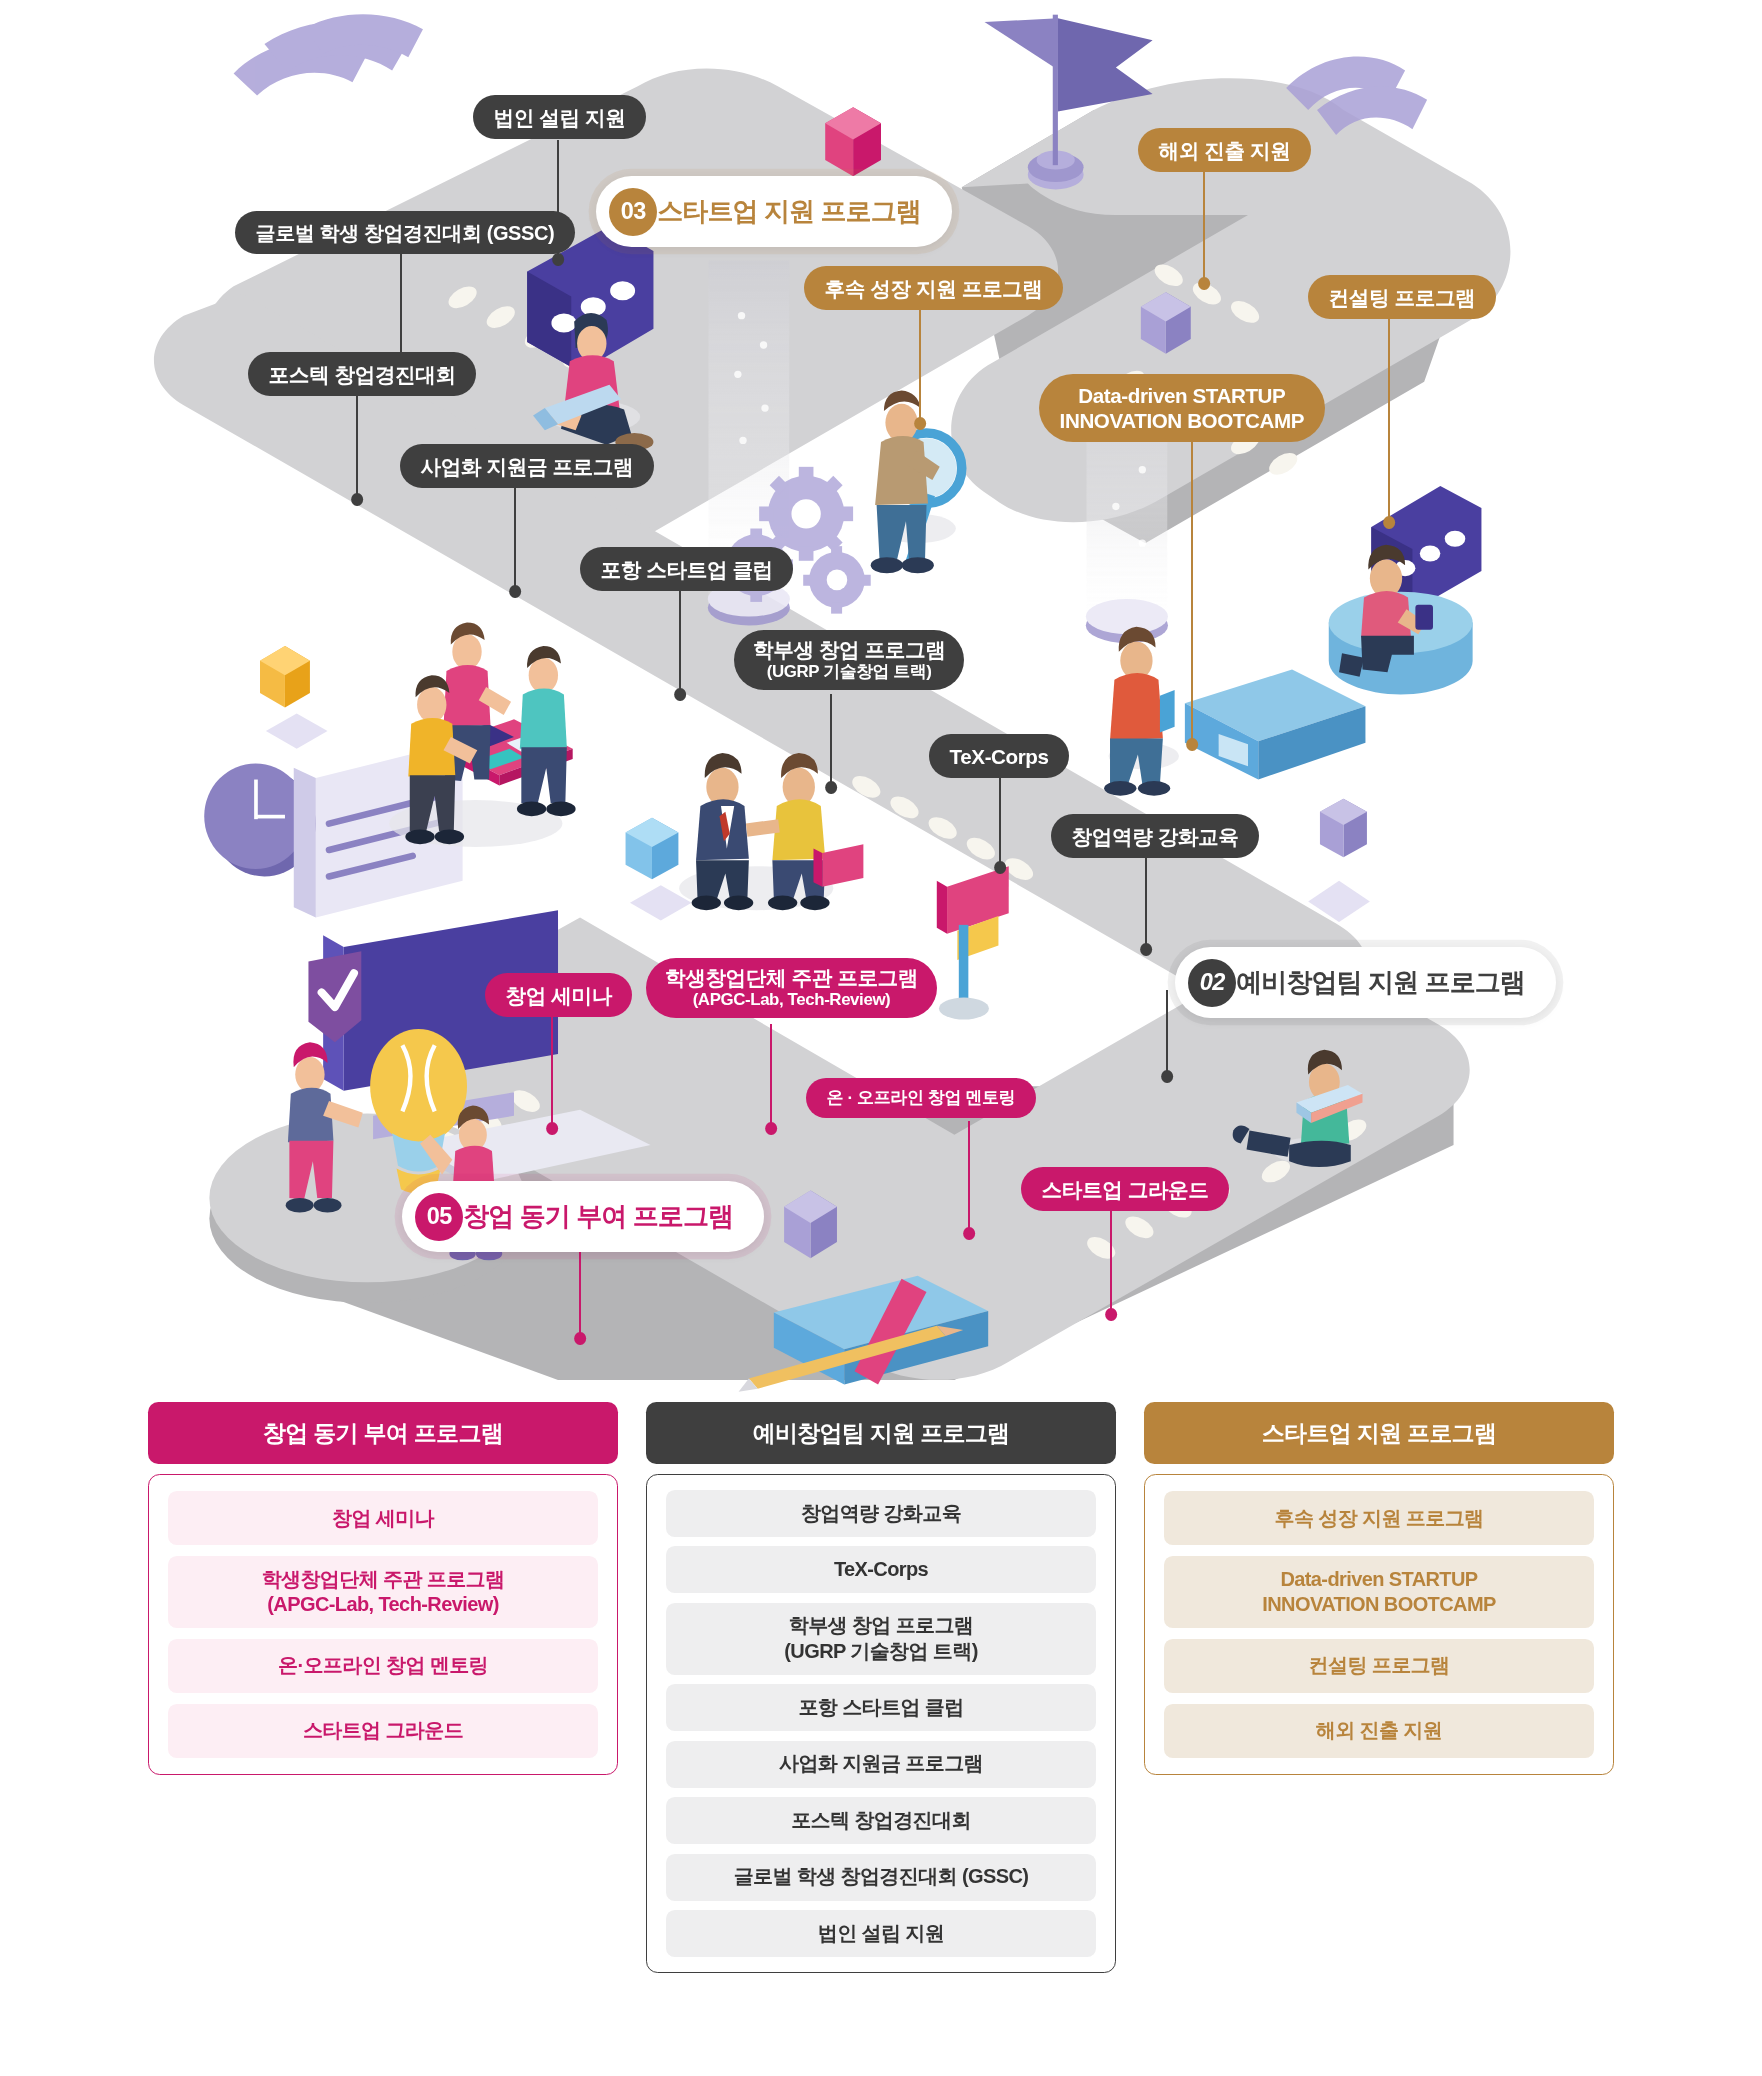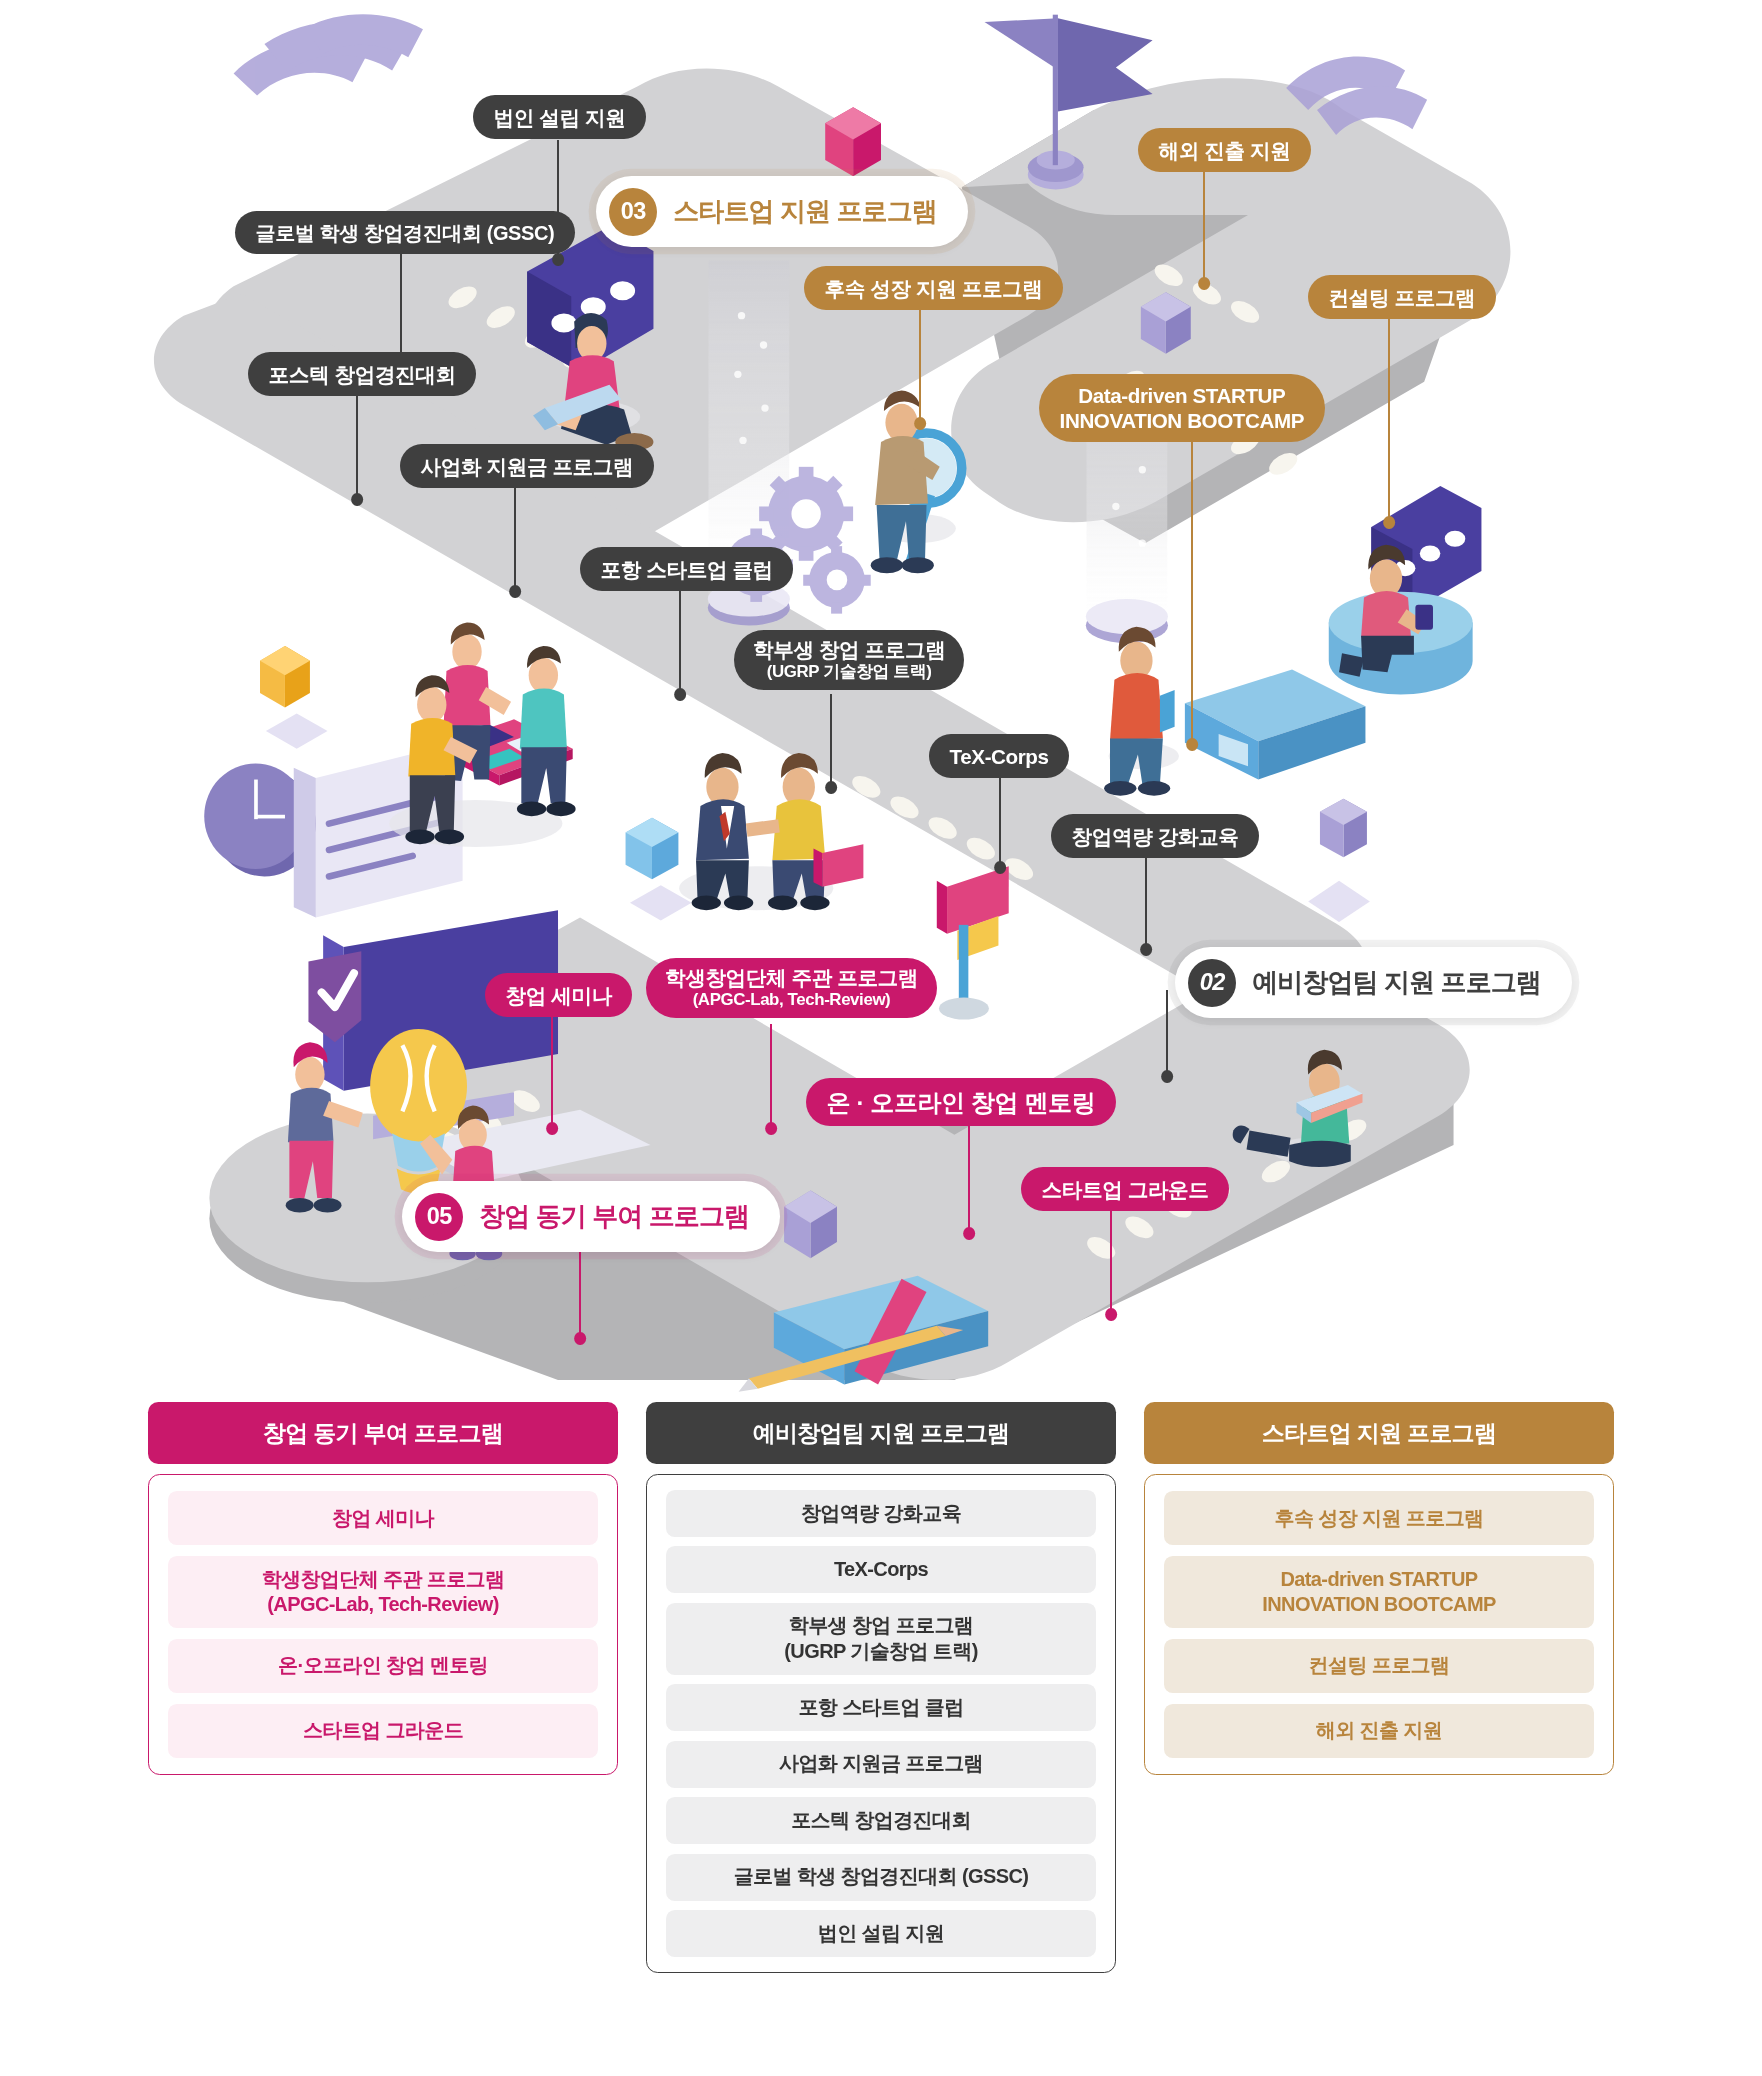--- a/index.html
+++ b/index.html
@@ -75,21 +75,20 @@
   }
   .leader.dark  .dot { background: #3f3f3f; }
   .leader.brown .dot { background: #b8843c; }
   .leader.pink  .dot { background: #c9186b; }
 
   
   .stagebadge {
     position: absolute;
     display: flex;
     align-items: center;
-    gap: 16px;
     background: #ffffff;
     border-radius: 734px;
     padding: 11.7px 31px 11.7px 13.2px;
     z-index: 40;
     white-space: nowrap;
   }
   .stagebadge .num {
     width: 48px; height: 48px;
     border-radius: 50%;
     color: #ffffff;
@@ -681,21 +680,21 @@
       </div>
 
     <div class="pill pink" style="left:646px; top:958px; font-size:20.6px; flex-direction:column; padding:7.3px 19px;">
       <span>학생창업단체 주관 프로그램</span>
       <span class="sub">(APGC-Lab, Tech-Review)</span>
     </div>
     <div class="leader pink" style="left:770px; top:1024px; height:106px;">
         <span class="dot"></span>
       </div>
 
-    <div class="pill pink" style="left:806px; top:1078px; font-size:24px;text-align:right;">
+    <div class="pill pink" style="left:806px; top:1078px; font-size:17px;text-align:right;">
       <span>온 · 오프라인 창업 멘토링</span>
     </div>
     <div class="leader pink" style="left:968px; top:1121px; height:114px;">
         <span class="dot"></span>
       </div>
 
     <div class="pill pink" style="left:1021px; top:1167px; font-size:20.6px;">
       <span>스타트업 그라운드</span>
     </div>
     <div class="leader pink" style="left:1110px; top:1210px; height:106px;">

